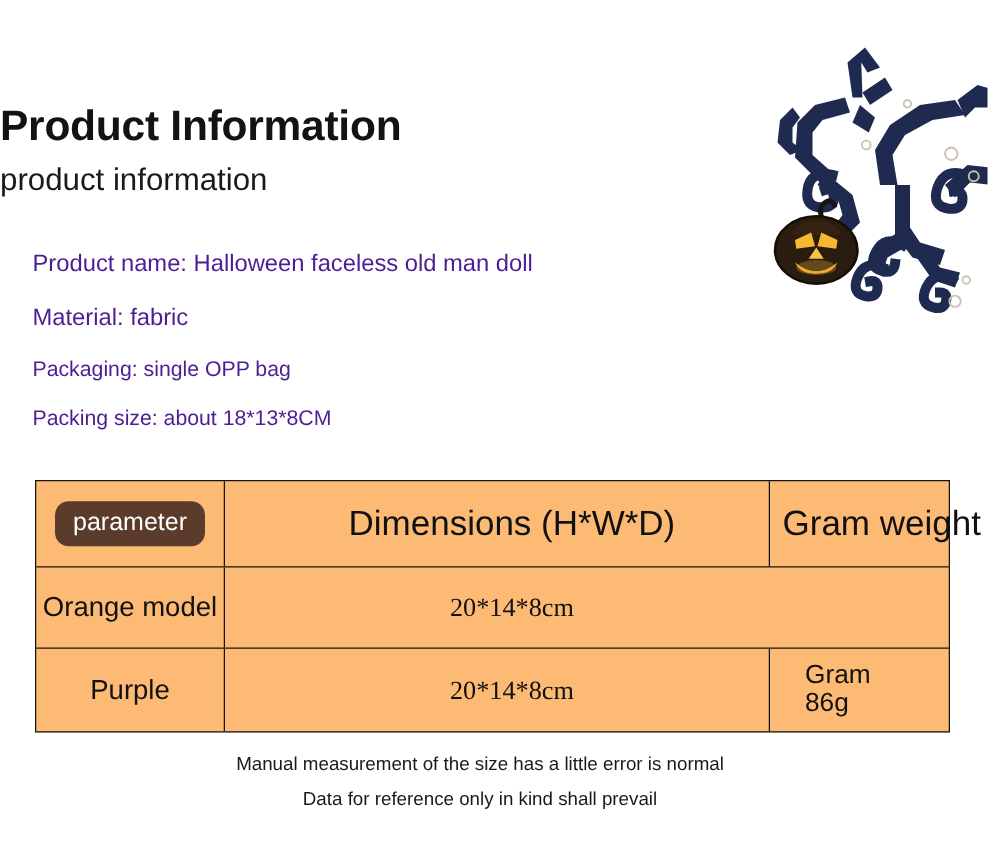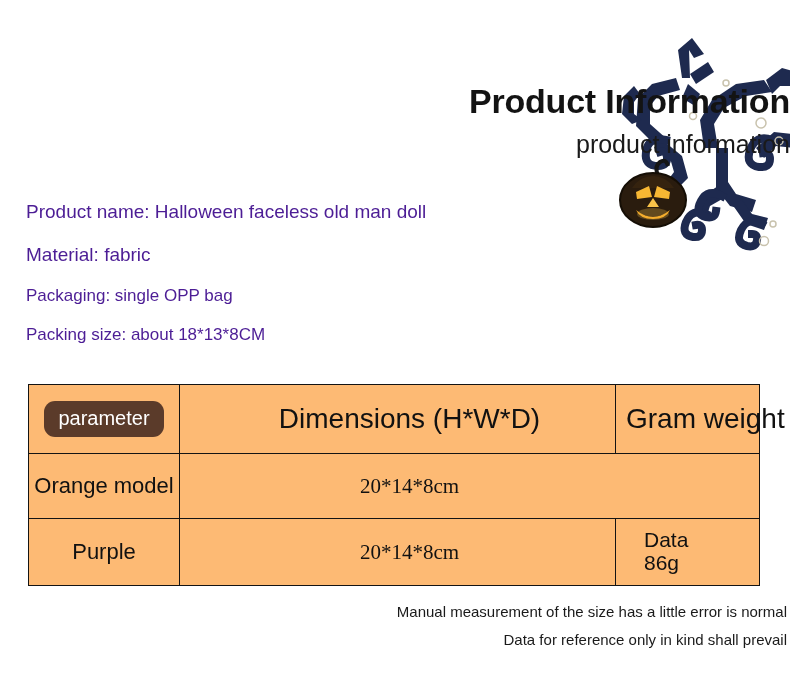--- a/index.html
+++ b/index.html
@@ -26,21 +26,21 @@
     height: 230px;
     pointer-events: none;
   }
 
   
   #title-block {
     position: absolute;
     top: 82px;
     left: 0;
     width: 790px;
-    text-align: right;
+    text-align: left;
   }
   #main-title {
     font-size: 34px;
     font-weight: bold;
     letter-spacing: -0.2px;
     line-height: 1.15;
     color: #131313;
   }
   #sub-title {
     font-size: 25px;
@@ -115,22 +115,21 @@
   .name-txt  { font-size: 22px; color: #111111; }
   .dim-txt   { font-family: "Liberation Serif", serif; font-size: 21px; color: #111111; }
   .wt-txt    { font-size: 21px; color: #111111; line-height: 1.08; width: 76px; }
 
   
   #footnotes {
     position: absolute;
     top: 598px;
     left: 0;
     width: 768px;
-    text-align: right;
-    margin-left: 19px;
+    text-align: center;
   }
   .footnote {
     font-size: 15px;
     color: #1a1a1a;
     line-height: 28px;
   }
 </style>
 </head>
 <body>
 
@@ -223,21 +222,21 @@
   </div>
 
   <div class="trow" id="row-two">
     <div class="cell col-a">
       <span class="name-txt overflow-txt">Purple</span>
     </div>
     <div class="cell col-b">
       <span class="dim-txt">20*14*8cm</span>
     </div>
     <div class="cell col-c">
-      <span class="wt-txt">Data 86g</span>
+      <span class="wt-txt">Gram 86g</span>
     </div>
   </div>
 
 </div>
 
 <div id="footnotes">
   <div class="footnote">Manual measurement of the size has a little error is normal</div>
   <div class="footnote">Data for reference only in kind shall prevail</div>
 </div>
 

